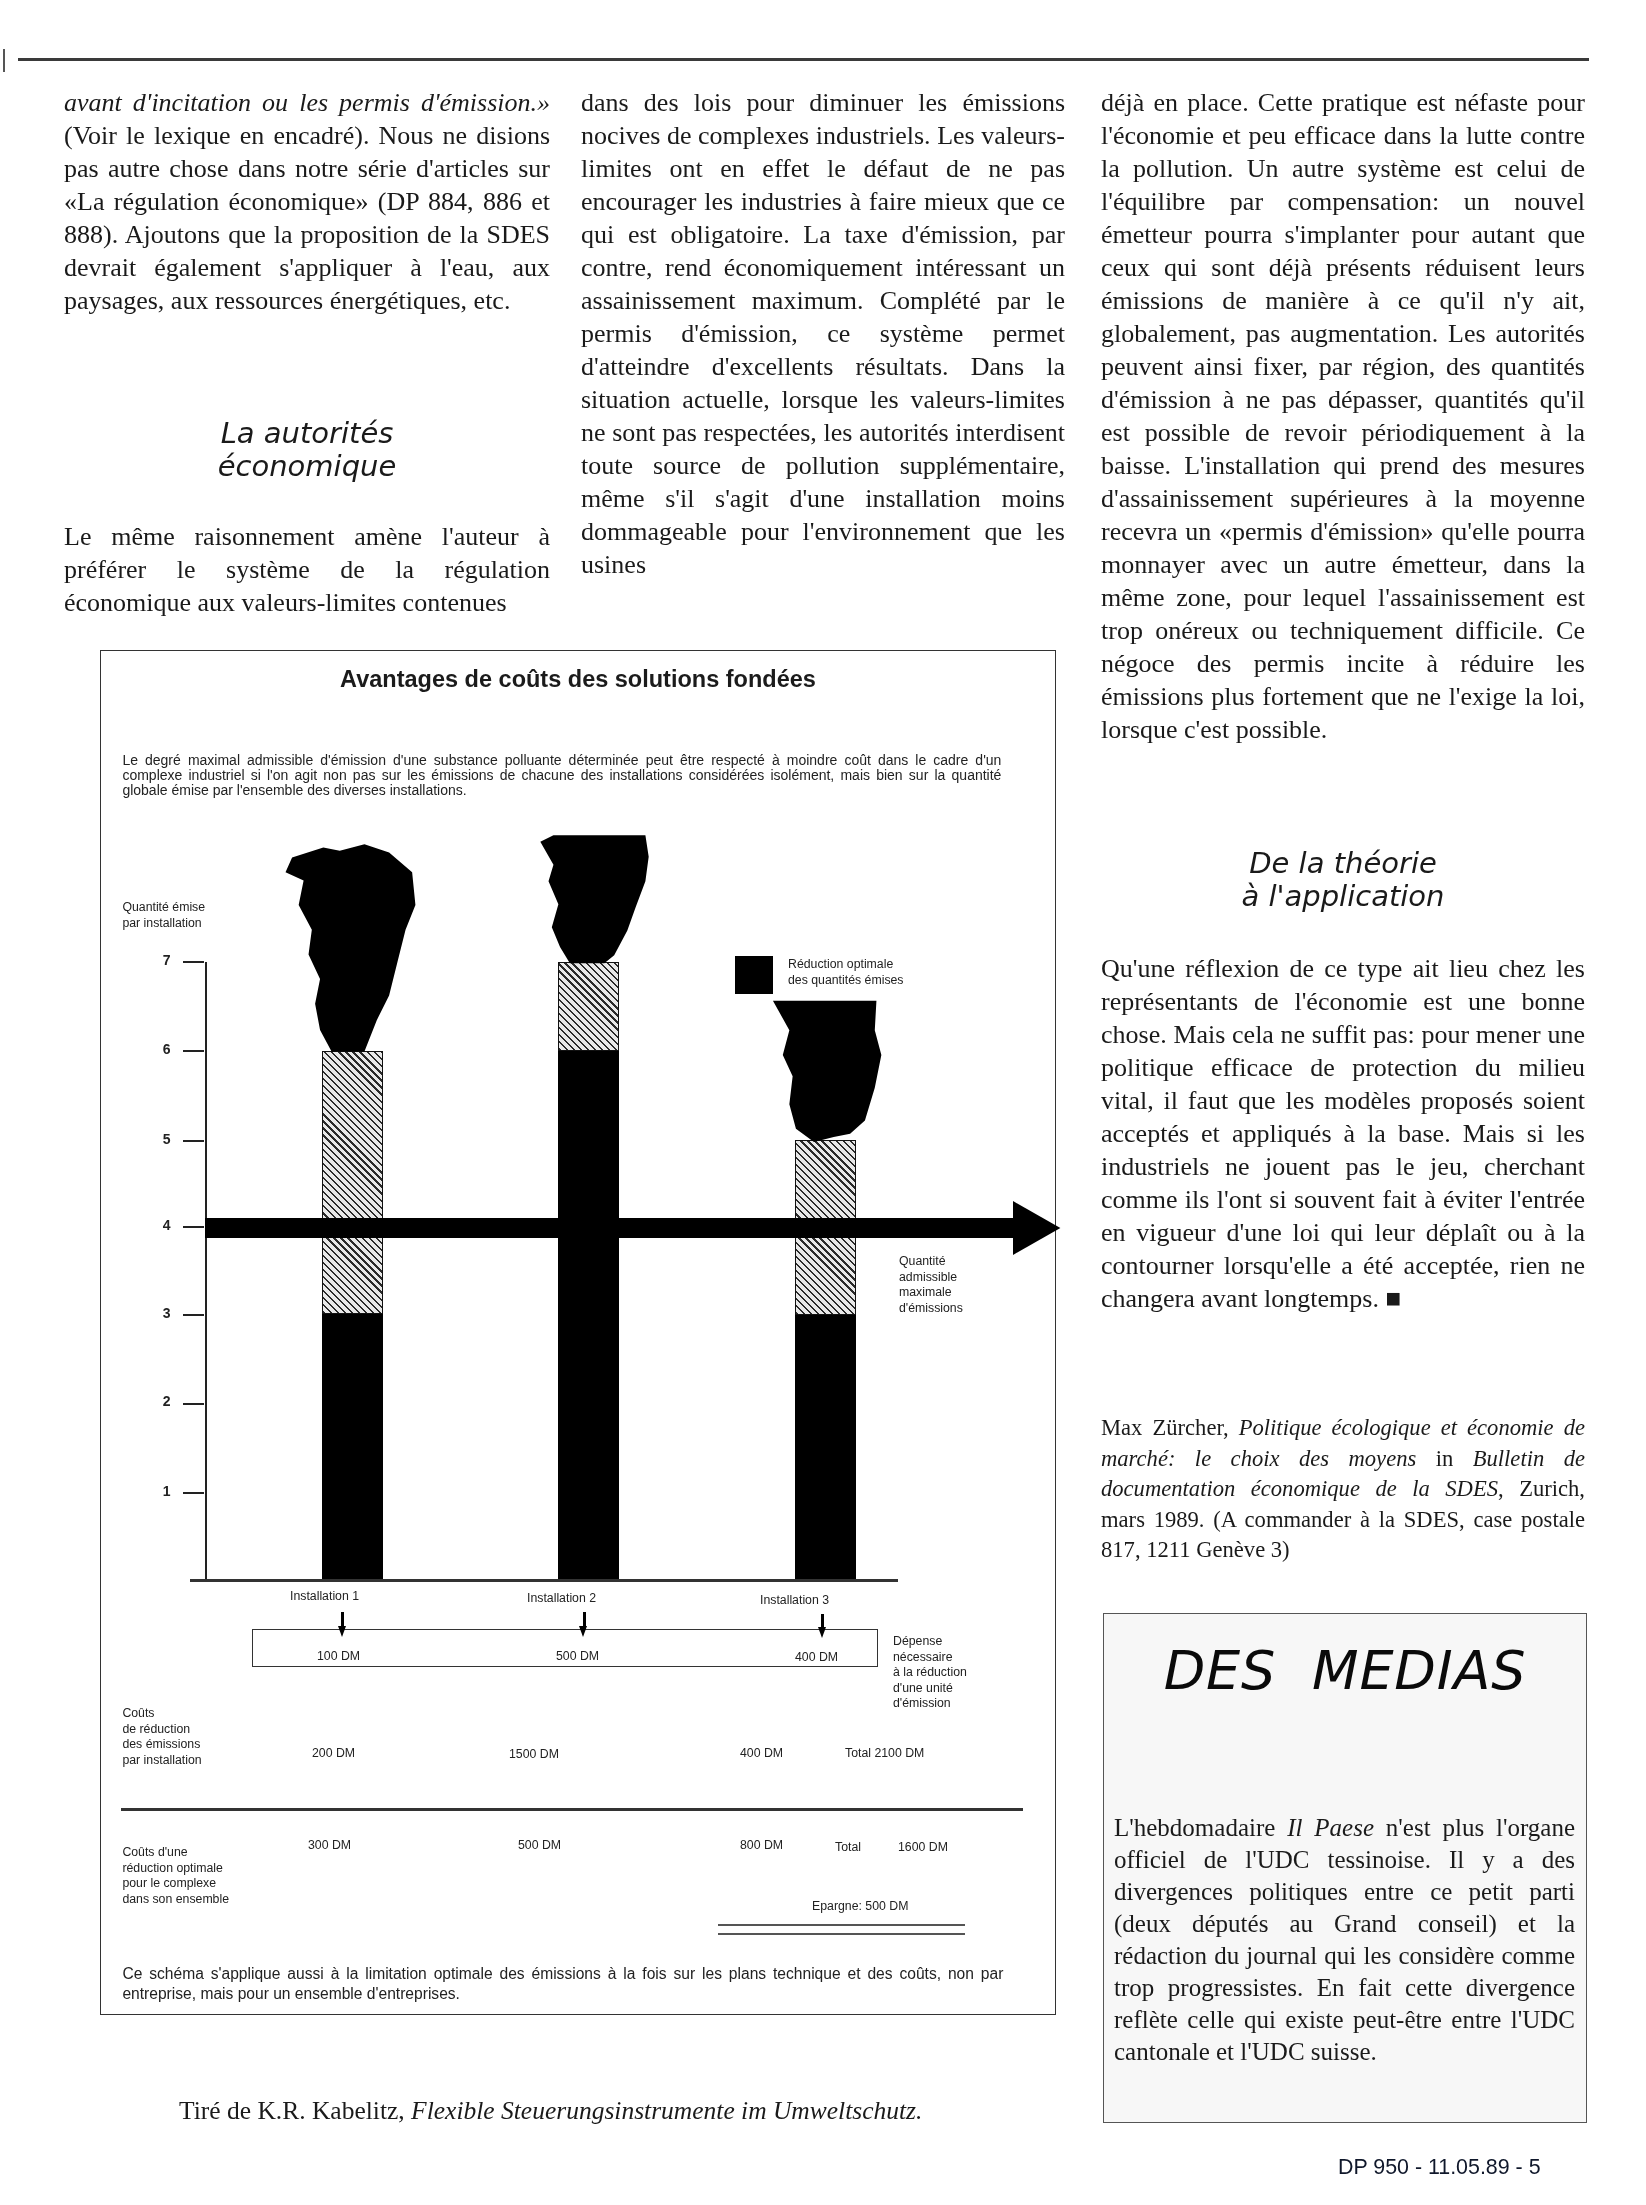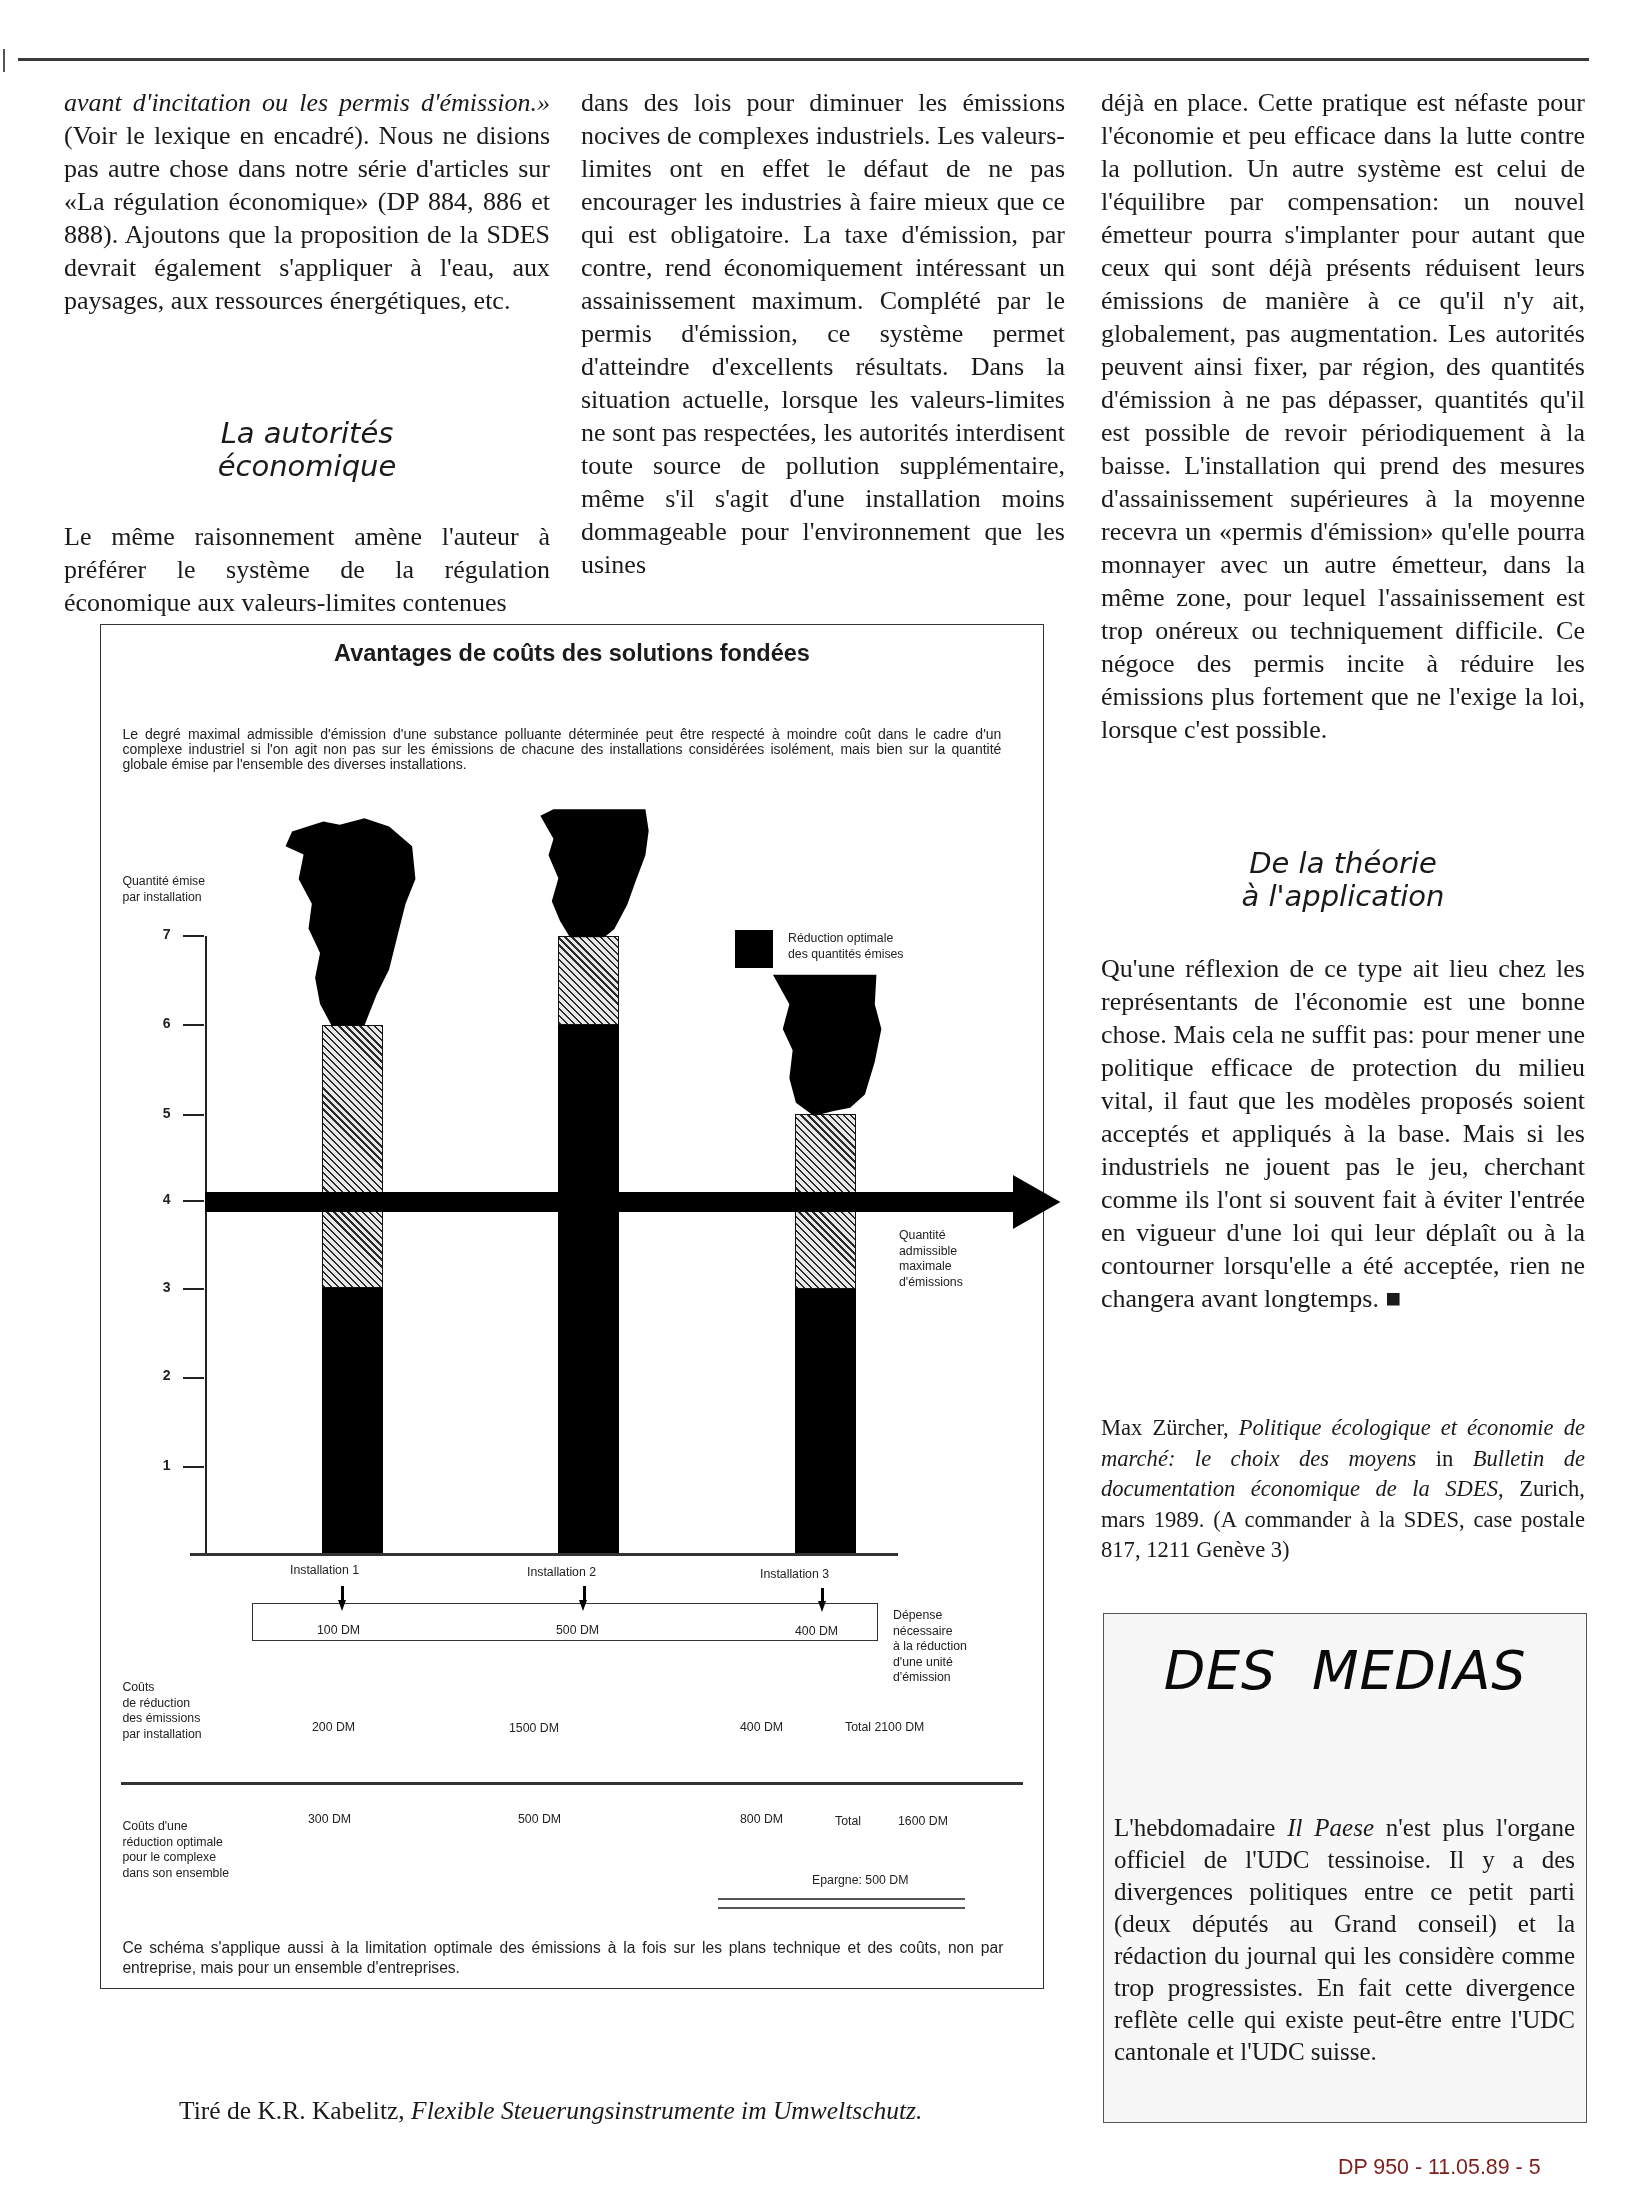--- a/index.html
+++ b/index.html
@@ -15,21 +15,21 @@
   .col3{left:1101px;top:86px;width:484px;}
   .ital{font-style:italic;}
   .subhead{font-family:"DejaVu Sans","Liberation Sans",sans-serif;font-style:italic;
            font-size:29px;line-height:33px;text-align:center;color:#1a1a1a;}
   .sh1{left:64px;top:417px;width:486px;}
   .sh2{left:1101px;top:847px;width:484px;}
   .p-after-sh1{left:64px;top:520px;width:486px;}
   .p-after-sh2{left:1101px;top:952px;width:484px;}
 
   
-  .fig{left:100px;top:624px;width:942px;height:1363px;border:1.6px solid #333;background:#fff;}
+  .fig{left:100px;top:650px;width:942px;height:1363px;border:1.6px solid #333;background:#fff;padding-left:12px;}
   .fig-title{position:absolute;left:0;top:13px;width:100%;text-align:center;
       font-family:"Liberation Sans","DejaVu Sans",sans-serif;font-weight:bold;font-size:23.5px;line-height:31px;color:#1b1b1b;}
   .fig-intro{position:absolute;left:21.4px;top:102px;width:879px;
       font-family:"Liberation Sans","DejaVu Sans",sans-serif;font-size:14px;line-height:15px;text-align:justify;color:#222;}
   .lbl{position:absolute;font-family:"Liberation Sans","DejaVu Sans",sans-serif;font-size:12.3px;line-height:15.6px;color:#222;}
   .tick-lbl{position:absolute;font-family:"Liberation Sans","DejaVu Sans",sans-serif;font-size:14px;font-weight:bold;color:#222;width:16.5px;text-align:right;}
   .tick{position:absolute;height:1.6px;width:21.4px;background:#222;}
   .y-axis{position:absolute;width:1.6px;background:#222;}
   .baseline{position:absolute;height:2.5px;background:#333;}
   .bar-black{position:absolute;background:#000;}
@@ -46,21 +46,21 @@
   .fig-note{position:absolute;left:21.4px;top:1313px;width:881px;
       font-family:"Liberation Sans","DejaVu Sans",sans-serif;font-size:15.6px;line-height:20px;text-align:justify;color:#222;}
   .caption{left:179px;top:2096px;font-size:25.5px;color:#1a1a1a;}
   .caption i{font-style:italic;}
 
   .citation{left:1101px;top:1413px;width:484px;font-size:22.6px;line-height:30.5px;text-align:justify;}
   .echo-box{left:1103px;top:1613px;width:484px;height:510px;border:1.6px solid #555;background:#f7f7f7;box-sizing:border-box;}
   .echo-title{position:absolute;left:0;top:25px;width:100%;text-align:center;
       font-family:"DejaVu Sans","Liberation Sans",sans-serif;font-style:italic;font-size:54px;line-height:63px;color:#0a0a0a;letter-spacing:0.8px;}
   .echo-body{position:absolute;left:10px;top:198px;width:461px;font-size:25px;line-height:32px;text-align:justify;}
-  .folio{left:1338px;top:2155px;font-family:"Liberation Sans","DejaVu Sans",sans-serif;font-size:21.4px;color:#7f1d1d;}
+  .folio{left:1338px;top:2155px;font-family:"Liberation Sans","DejaVu Sans",sans-serif;font-size:21.4px;color:#0f172a;}
 </style>
 </head>
 <body>
 
 <div class="abs rule-left"></div>
 <div class="abs rule-top"></div>
 
 <div class="col col1">
   <p><span class="ital">avant d'incitation ou les permis d'émission.»</span><span> (Voir le lexique en encadré). Nous ne disions pas autre chose dans notre série d'articles sur «La régulation économique» (DP 884, 886 et 888). Ajoutons que la proposition de la SDES devrait également s'appliquer à l'eau, aux paysages, aux ressources énergétiques, etc.</span></p>
 </div>

